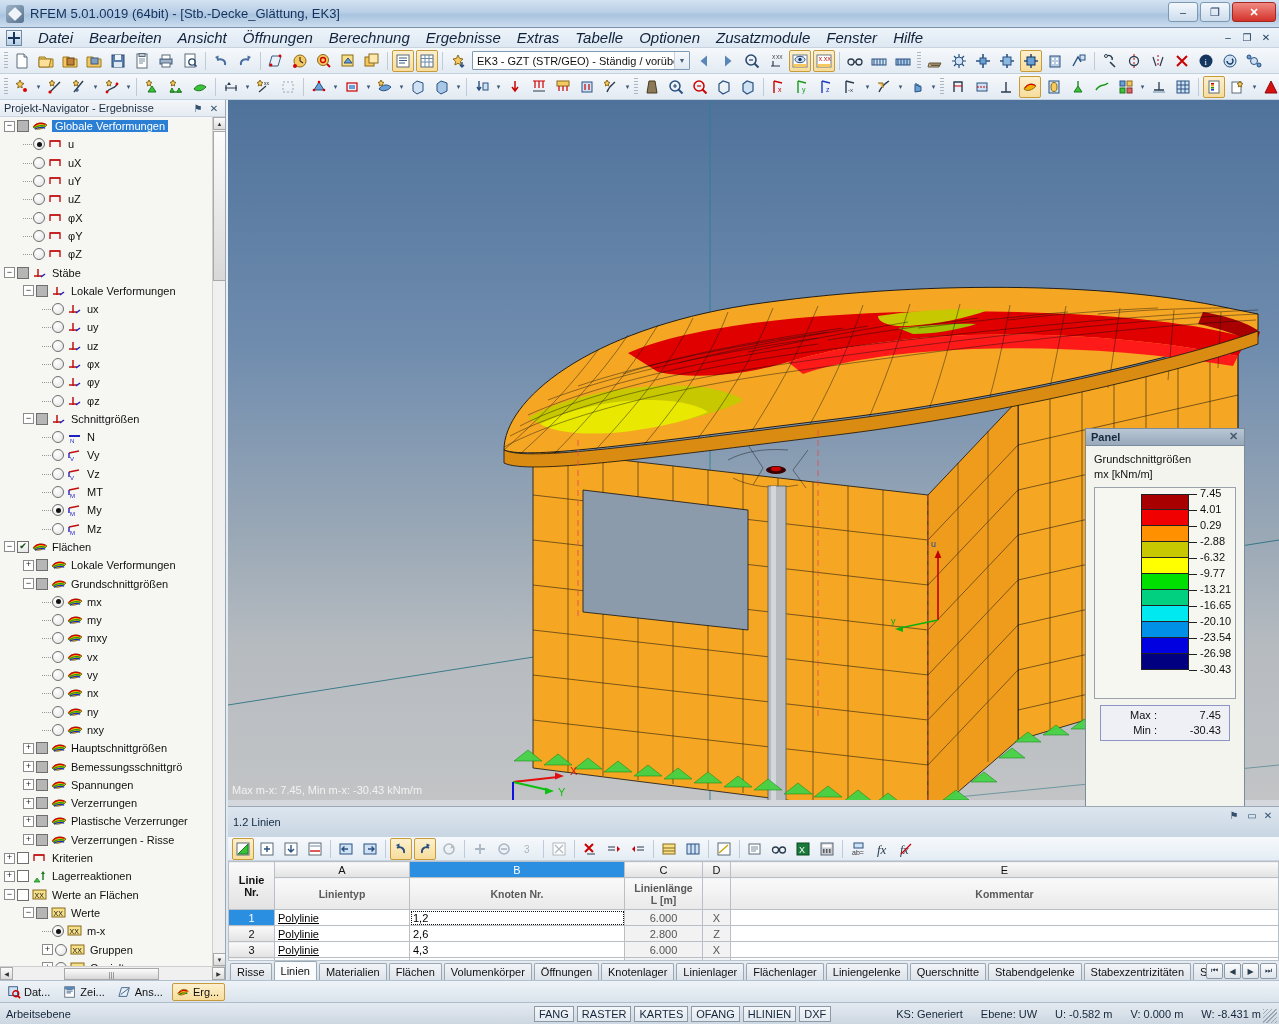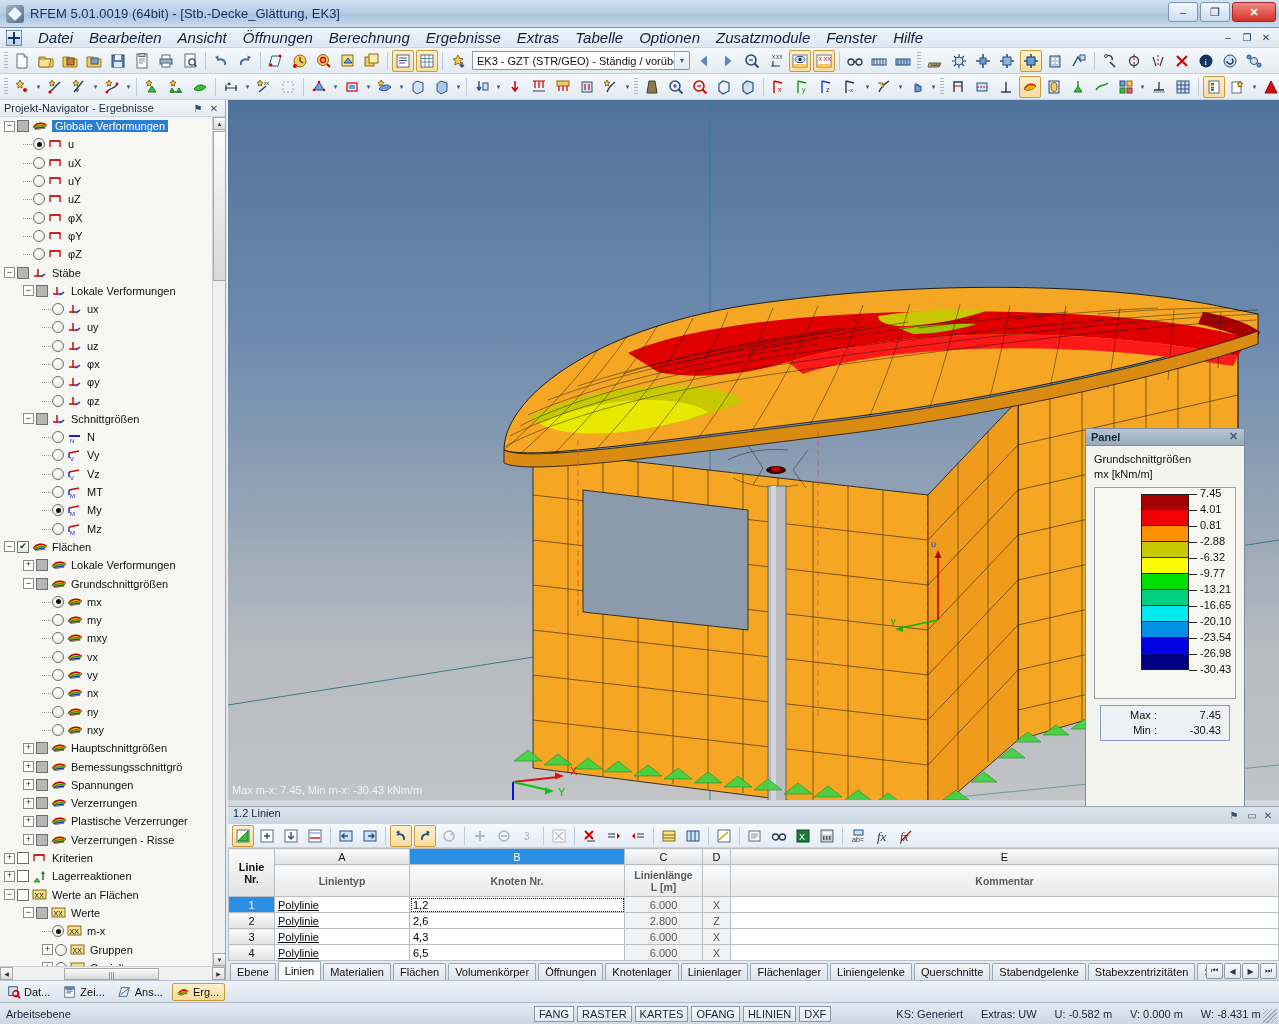--- a/index.html
+++ b/index.html
@@ -209,22 +209,22 @@
   .ptab { width:22px;height:20px;display:flex;align-items:center;justify-content:center;
           border:1px solid transparent;border-radius:2px; }
   .ptab.active { border-color:#c79b3a;background:linear-gradient(#fdf0cf,#f7dd9c); }
 
   
   #tablearea {
     position:absolute; left:228px; top:806px; width:1051px; height:174px;
     background:#eceff2; border-top:1px solid #9aa7b4;
     display:flex; flex-direction:column;
   }
-  #table-head { height:17px; background:linear-gradient(#dde6ef,#c8d5e2);
-                display:flex;padding-left:5px;
+  #table-head { height:30px; background:linear-gradient(#dde6ef,#c8d5e2);
+                display:flex;align-items:center;padding-left:5px;
                 font-size:11px;color:#122a44; position:relative; }
   #table-head .thbtn{position:absolute;top:1px;width:14px;height:14px;display:flex;
                      align-items:center;justify-content:center;font-size:10px;color:#33516e;}
   #table-toolbar { height:24px;background:linear-gradient(#f6f9fc,#e4ecf4);
                    border-bottom:1px solid #c7d3df; display:flex;align-items:center;padding-left:3px; }
   #grid { flex:1; background:#fff; overflow:hidden; position:relative; }
   table.gt { border-collapse:collapse; width:100%; font-size:11px; table-layout:fixed; }
   table.gt td, table.gt th { border:1px solid #b8bfc6; padding:0 3px; height:16px; }
   .colhdr { background:linear-gradient(#fafafa,#e2e2e2); text-align:center; font-weight:normal;
             color:#111; }
@@ -1818,21 +1818,21 @@
             <div class="lseg" style="background: rgb(0, 144, 232);"></div>
             <div class="lseg" style="background: rgb(0, 0, 224);"></div>
             <div class="lseg" style="background: rgb(0, 0, 128);"></div>
           </div>
         <div id="legend-ticks">
             <div class="ltick" style="top: 6px;"></div>
             <div class="lval" style="top: -1px;">7.45</div>
             <div class="ltick" style="top: 22px;"></div>
             <div class="lval" style="top: 15px;">4.01</div>
             <div class="ltick" style="top: 38px;"></div>
-            <div class="lval" style="top: 31px;">0.81</div>
+            <div class="lval" style="top: 31px;">0.29</div>
             <div class="ltick" style="top: 54px;"></div>
             <div class="lval" style="top: 47px;">-2.88</div>
             <div class="ltick" style="top: 70px;"></div>
             <div class="lval" style="top: 63px;">-6.32</div>
             <div class="ltick" style="top: 86px;"></div>
             <div class="lval" style="top: 79px;">-9.77</div>
             <div class="ltick" style="top: 102px;"></div>
             <div class="lval" style="top: 95px;">-13.21</div>
             <div class="ltick" style="top: 118px;"></div>
             <div class="lval" style="top: 111px;">-16.65</div>
@@ -2146,21 +2146,21 @@
               <td class="num">6.000</td>
               <td class="dcol">X</td>
               <td></td>
             </tr>
           </tbody>
       </table>
     </div>
 
     <div id="tabstrip">
       <div id="tabstrip-tabs" style="display:flex;align-items:flex-end;overflow:hidden">
-          <div class="gtab">Ebene</div>
+          <div class="gtab">Risse</div>
           <div class="gtab active">Linien</div>
           <div class="gtab">Materialien</div>
           <div class="gtab">Flächen</div>
           <div class="gtab">Volumenkörper</div>
           <div class="gtab">Öffnungen</div>
           <div class="gtab">Knotenlager</div>
           <div class="gtab">Linienlager</div>
           <div class="gtab">Flächenlager</div>
           <div class="gtab">Liniengelenke</div>
           <div class="gtab">Querschnitte</div>
@@ -2214,20 +2214,20 @@
   <div id="statusbar">
     <div style="padding-left:6px;width:534px">Arbeitsebene</div>
     <div class="sbcell">FANG</div>
     <div class="sbcell">RASTER</div>
     <div class="sbcell">KARTES</div>
     <div class="sbcell">OFANG</div>
     <div class="sbcell">HLINIEN</div>
     <div class="sbcell">DXF</div>
     <div style="width:62px"></div>
     <div class="sbtext">KS: Generiert</div>
-    <div class="sbtext">Extras: UW</div>
+    <div class="sbtext">Ebene: UW</div>
     <div class="sbtext">U:  -0.582 m</div>
     <div class="sbtext">V:  0.000 m</div>
     <div class="sbtext">W:  -8.431 m</div>
     <div id="resize-grip"></div>
   </div>
 
 </div>
 
 </body></html>

